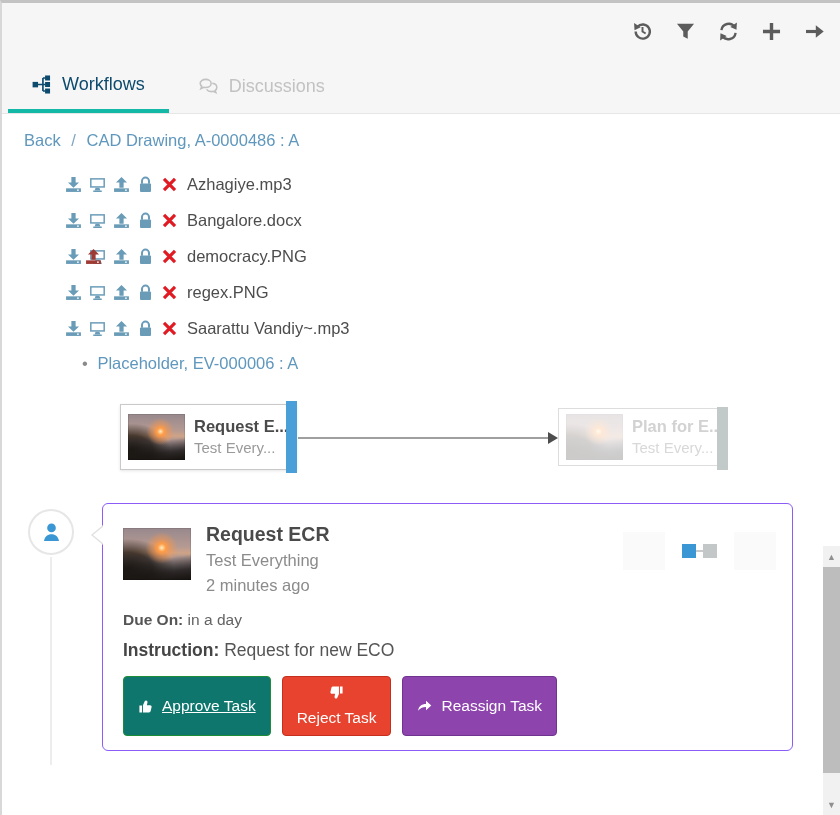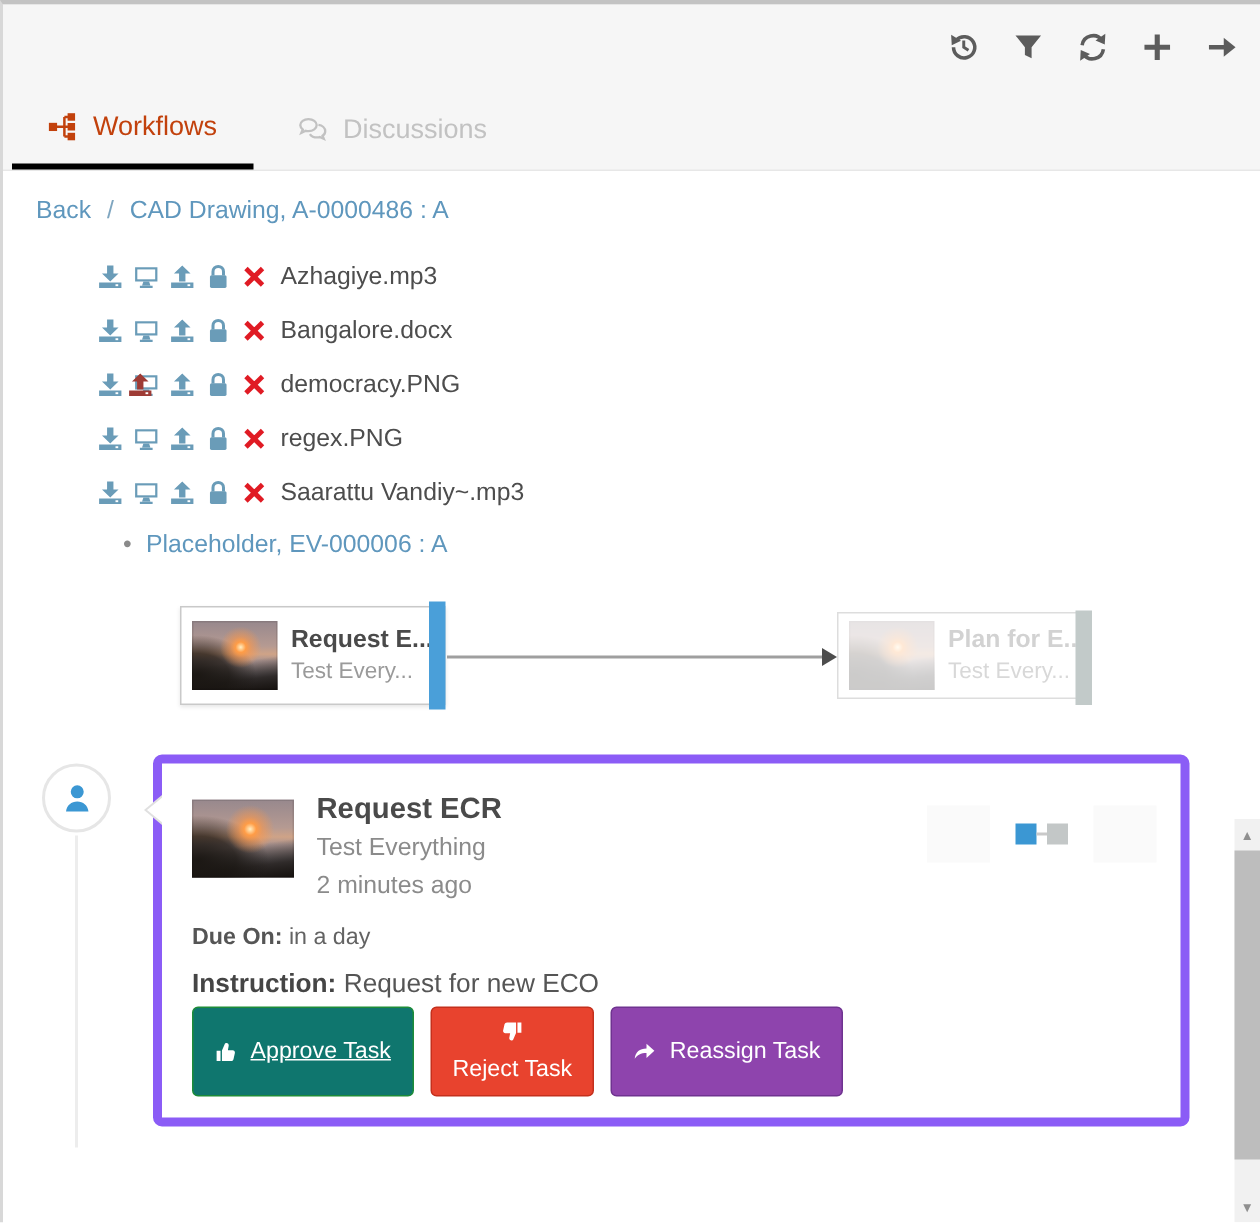--- a/index.html
+++ b/index.html
@@ -12,21 +12,21 @@
 
   
   .toolbar { height:57px; background:#f6f6f6; display:flex; align-items:center;
              justify-content:flex-end; gap:22px; padding-right:15px; }
   .tool-icon { width:21px; height:21px; color:#5c5c5c; cursor:pointer; }
 
   
   .tabbar { height:54px; background:#f6f6f6; border-bottom:1px solid #e7e7e7;
             display:flex; align-items:stretch; }
   .tab { display:flex; align-items:center; gap:11px; font-size:18px; cursor:pointer; }
-  .tab-active { color:#c2410c; border-bottom:4px solid #000000; margin-left:6px; padding:0 24px; }
+  .tab-active { color:#0c4a6e; border-bottom:4px solid #14b8a6; margin-left:6px; padding:0 24px; }
   .tab-inactive { color:#c2c2c2; margin-left:8px; padding:0 22px; }
   .tab svg { width:19px; height:19px; }
 
   
   .breadcrumb { margin:17px 0 0 22px; font-size:16.5px; color:#5f97bd; }
   .breadcrumb .sep { color:#7fa6c0; margin:0 6px; }
   .crumb-link { cursor:pointer; }
 
   
   .file-list { margin-top:16px; }
@@ -77,21 +77,21 @@
 
   
   .task-section { position:relative; height:258px; }
   .avatar { position:absolute; left:26px; top:6px; width:46px; height:46px; border-radius:50%;
             border:2px solid #e6e6e6; background:#fff; display:flex; align-items:center;
             justify-content:center; color:#3b97d3; z-index:2; }
   .avatar svg { width:21px; height:21px; }
   .timeline-line { position:absolute; left:48px; top:54px; height:208px; width:2px; background:#ededed; }
 
   .task-card { position:absolute; left:100px; top:0; width:691px; height:248px; background:#fff;
-               border:6px solid #8b5cf6; border-radius:6px; padding:18px 20px; }
+               border:1px solid #8b5cf6; border-radius:6px; padding:18px 20px; }
   .task-card::before { content:""; position:absolute; left:-12px; top:21px; border-style:solid;
                border-width:10px 12px 10px 0; border-color:transparent #e0e0e0 transparent transparent; }
   .task-card::after { content:""; position:absolute; left:-10px; top:22px; border-style:solid;
                border-width:9px 11px 9px 0; border-color:transparent #fff transparent transparent; }
 
   .card-header { display:flex; }
   .card-thumb { width:68px; height:52px; margin-top:6px; flex:none; }
   .card-head-text { margin-left:15px; }
   .card-title { font-size:19.5px; font-weight:bold; color:#4a4a4a; margin-top:1px; }
   .card-sub { font-size:16.5px; color:#8b8b8b; margin-top:5px; }

